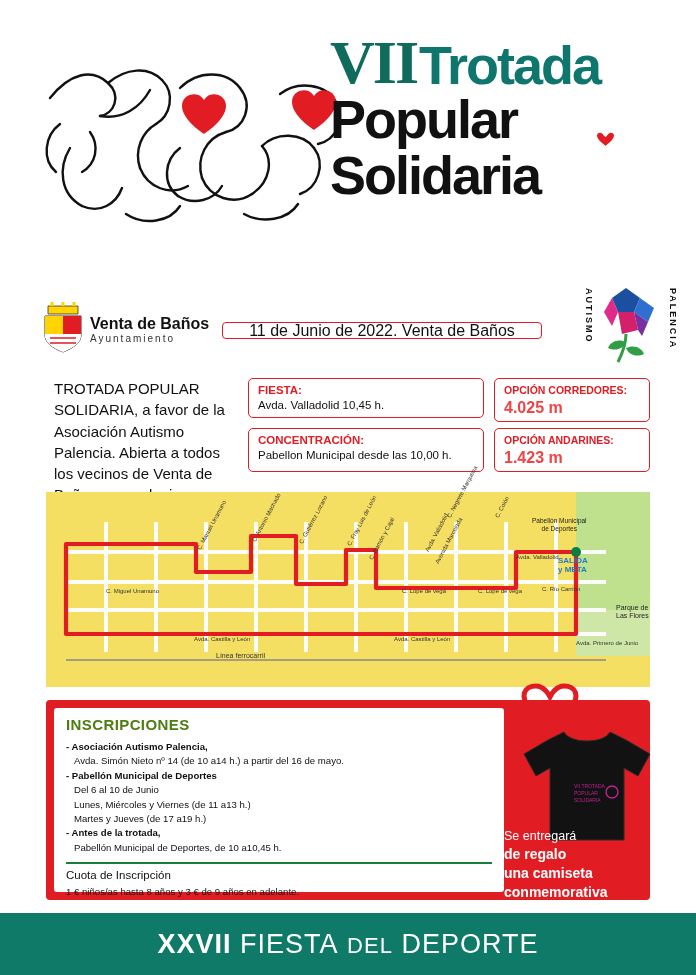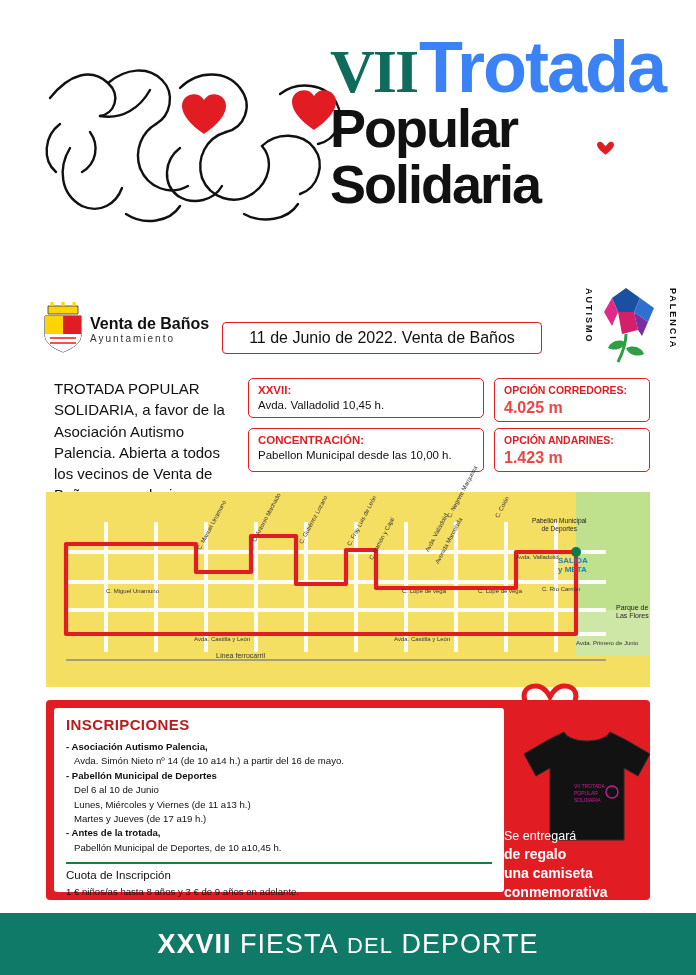--- a/index.html
+++ b/index.html
@@ -16,41 +16,41 @@
   
   .hero { position:relative; height:258px; }
   .runners { position:absolute; left:30px; top:28px; width:330px; height:215px; }
   .title-block { position:absolute; right:36px; top:34px; width:330px; text-align:left; }
   .t-line1 { display:flex; align-items:flex-end; justify-content:flex-start; line-height:0.92; }
   .vii {
     font-family:"Liberation Serif", serif;
     font-weight:bold; font-size:62px; color:#0f6b5c;
     letter-spacing:-2px; margin-right:2px;
   }
-  .trotada { font-size:72px; font-weight:bold; color:#3b82f6; letter-spacing:-2px; }
+  .trotada { font-size:54px; font-weight:bold; color:#0f766e; letter-spacing:-2px; }
   .popular { font-size:54px; font-weight:bold; color:#111; letter-spacing:-2px; line-height:1.04; }
   .solidaria { font-size:54px; font-weight:bold; color:#111; letter-spacing:-2px; line-height:1.04; position:relative; }
   .mini-heart {
     position:absolute; right:46px; top:-16px; width:17px; height:16px;
   }
 
   .tagline {
     position:absolute; left:138px; top:262px; width:420px;
     font-family:"DejaVu Serif", serif; font-style:italic;
     font-size:19px; color:#111; letter-spacing:0.5px; text-align:center;
   }
 
   
   .crest { position:absolute; left:42px; top:302px; width:42px; height:52px; }
   .vb-text { position:absolute; left:90px; top:315px; }
   .vb-name { font-size:16px; font-weight:bold; color:#111; }
   .vb-sub { font-size:10px; color:#333; letter-spacing:2px; }
 
   .date-pill {
-    position:absolute; left:222px; top:322px; width:320px; height:32px;
+    position:absolute; left:222px; top:322px; width:320px; height:17px;
     border:1.5px solid #e21c23; border-radius:4px;
     display:flex; align-items:center; justify-content:center;
     font-size:16px; color:#111;
   }
 
   .autism-logo { position:absolute; right:22px; top:284px; width:96px; height:80px; }
   .vert-left, .vert-right {
     position:absolute; font-size:9px; font-weight:bold; color:#111;
     writing-mode:vertical-rl; letter-spacing:2px;
   }
@@ -90,21 +90,21 @@
   
   .insc-wrap { position:absolute; left:46px; top:700px; width:604px; height:200px; }
   .insc-red {
     position:absolute; left:0; top:0; width:604px; height:200px;
     background:#e21c23; border-radius:4px;
   }
   .insc-white {
     position:absolute; left:8px; top:8px; width:450px; height:184px;
     background:#fff; border-radius:3px; padding:8px 12px;
   }
-  .insc-title { color:#b91c1c; font-weight:bold; font-size:15px; letter-spacing:0.4px; }
+  .insc-title { color:#4d7c0f; font-weight:bold; font-size:15px; letter-spacing:0.4px; }
   .insc-list { margin-top:7px; font-size:9.6px; line-height:1.5; color:#111; }
   .insc-list .hd { font-weight:bold; }
   .insc-list .it { margin-left:8px; }
   .insc-sep { margin-top:7px; border-top:2px solid #15803d; padding-top:5px; }
   .cuota-t { font-size:11.5px; color:#111; }
   .cuota-v { font-size:9.6px; margin-top:5px; color:#111; }
 
   .gift { position:absolute; left:470px; top:-18px; width:130px; height:40px; }
   .shirt { position:absolute; left:466px; top:24px; width:150px; height:122px; }
   .regalo {
@@ -215,21 +215,21 @@
       <path d="M48 64 C56 60, 64 64, 66 70 C58 74, 50 70, 48 64 Z" fill="#2f9e44"></path>
     </svg>
   </div>
   <div class="vert-left">AUTISMO</div>
   <div class="vert-right">PALENCIA</div>
 
   <div class="info">
     <div class="blurb">TROTADA POPULAR SOLIDARIA, a favor de la Asociación Autismo Palencia. Abierta a todos los vecinos de Venta de Baños y a cualquier persona que desee participar y colaborar, sin carácter competitivo.</div>
 
     <div class="box salida">
-      <div class="lbl">XXVII:</div>
+      <div class="lbl">FIESTA:</div>
       <div class="val">Avda. Valladolid 10,45 h.</div>
     </div>
     <div class="box conc">
       <div class="lbl">CONCENTRACIÓN:</div>
       <div class="val">Pabellon Municipal desde las 10,00 h.</div>
     </div>
     <div class="box corr">
       <div class="lbl small">OPCIÓN CORREDORES:</div>
       <div class="big">4.025 m</div>
     </div>

